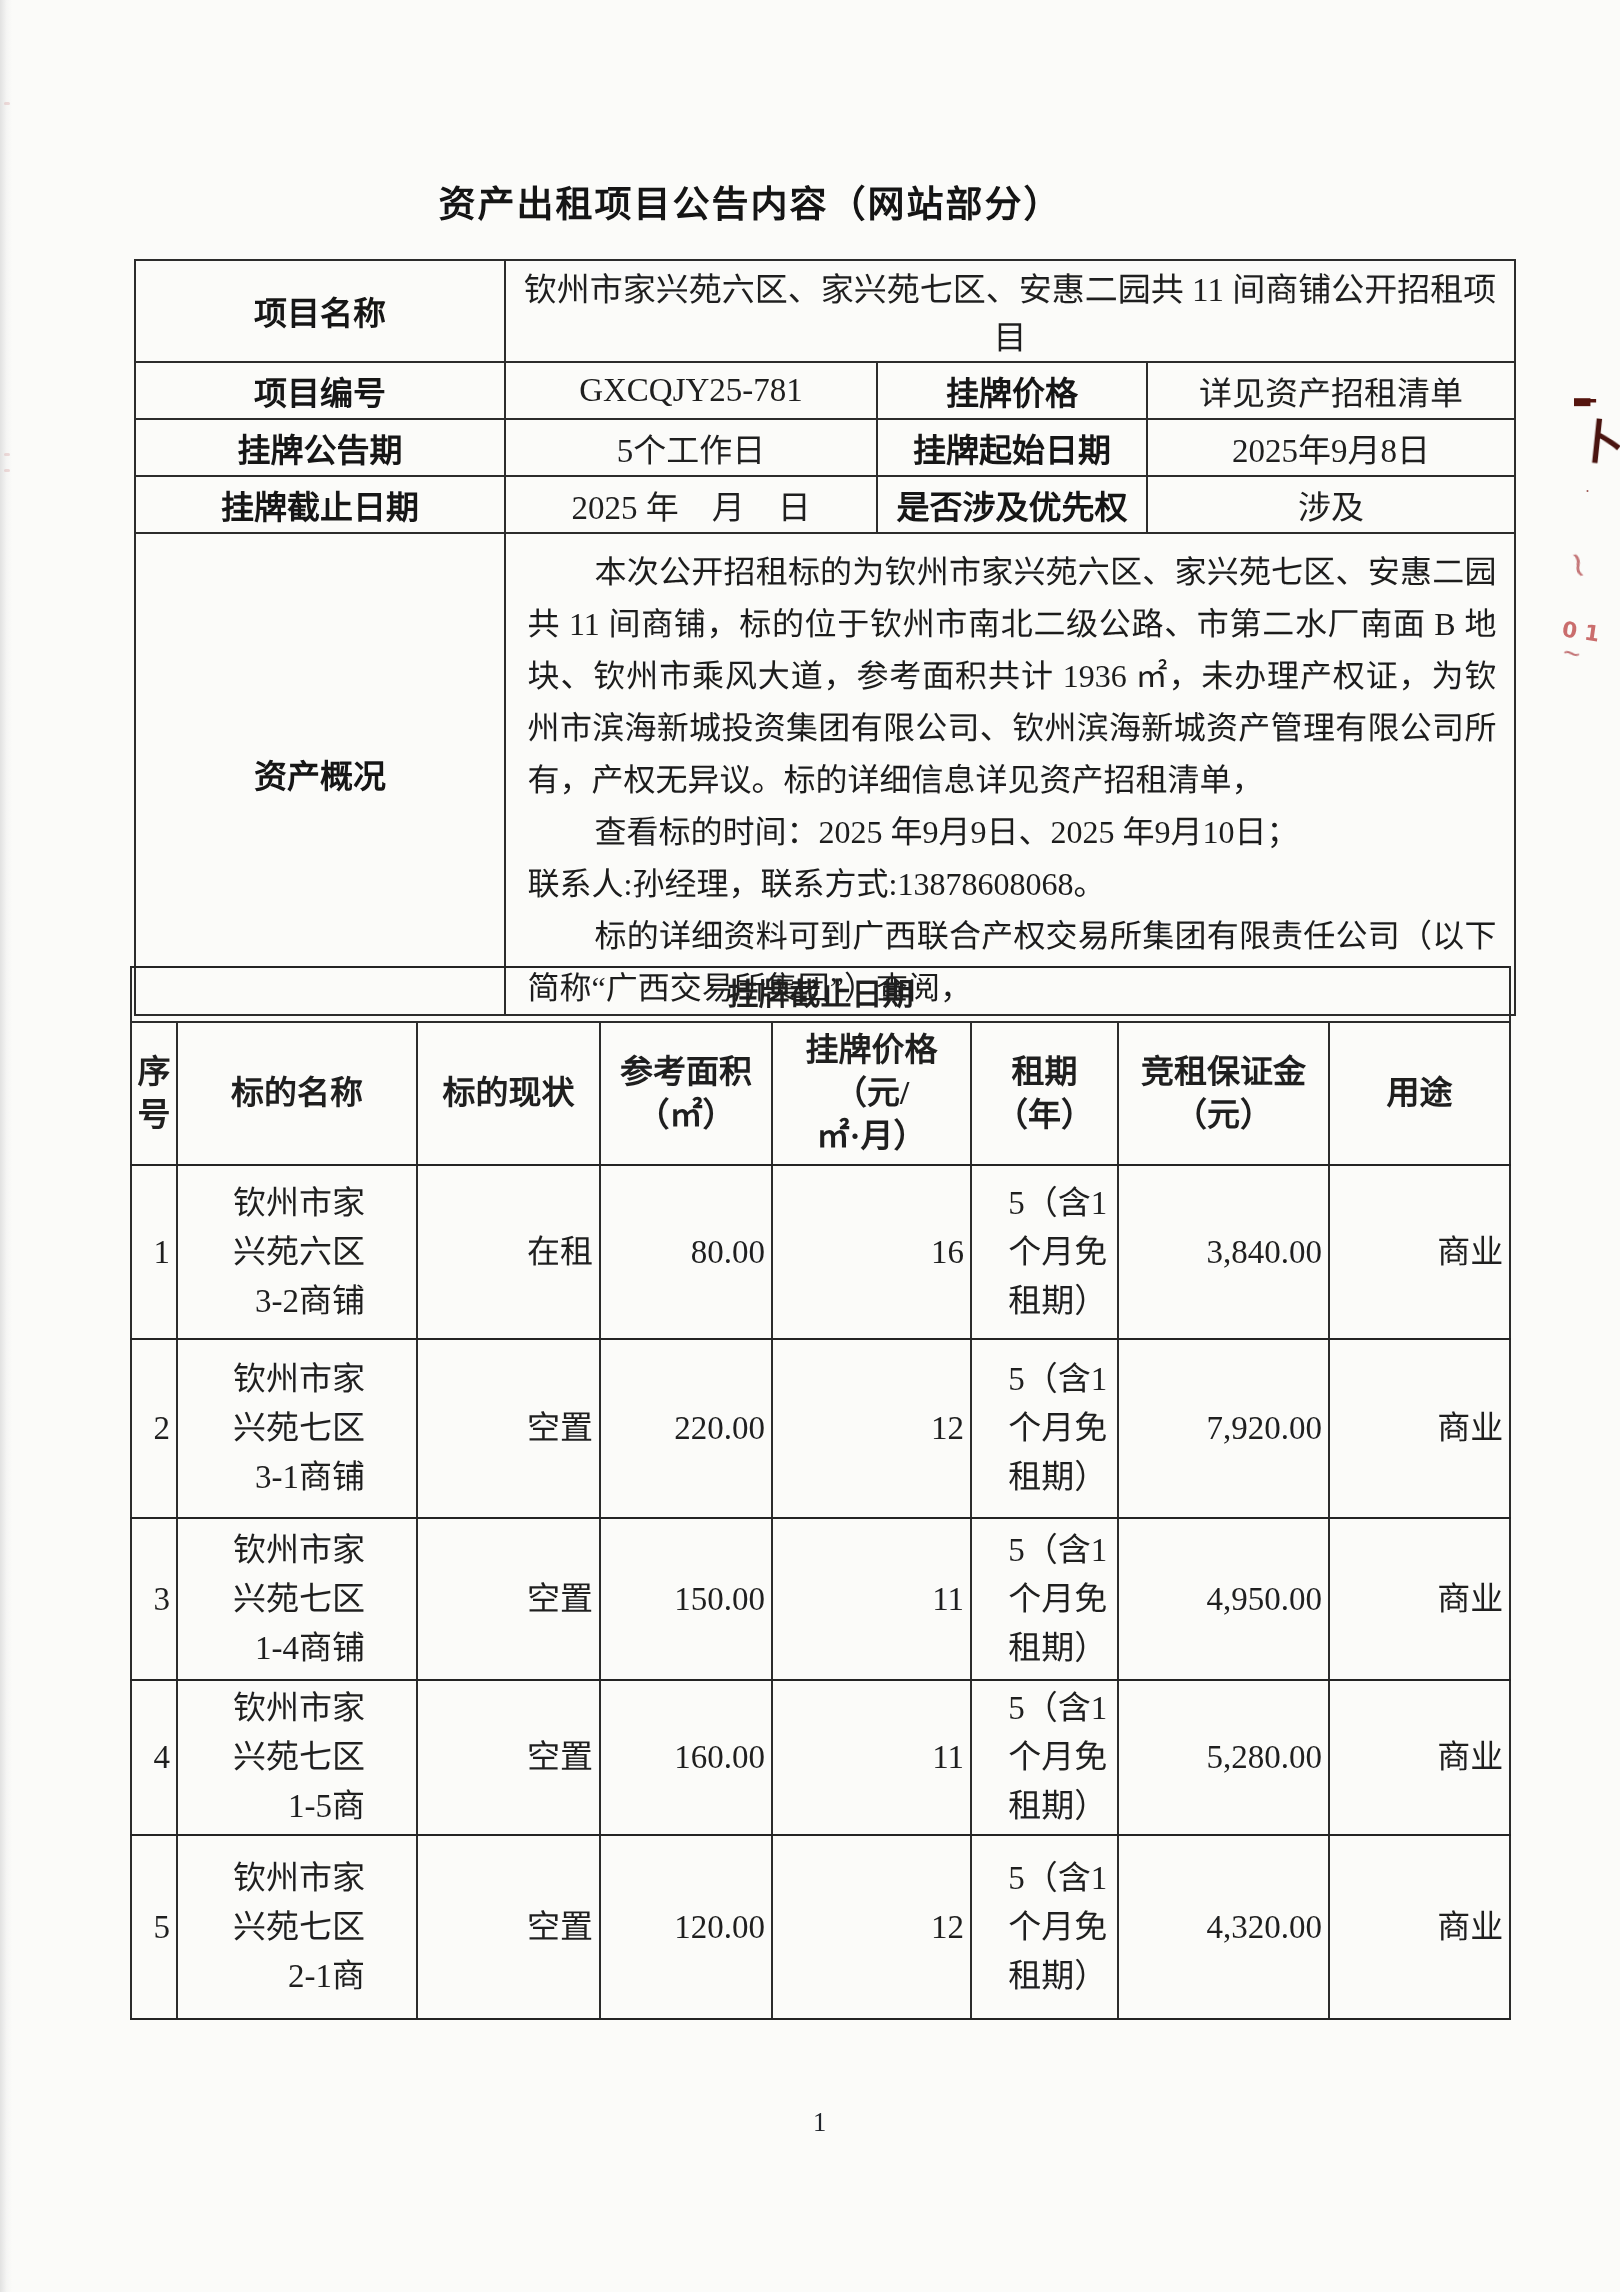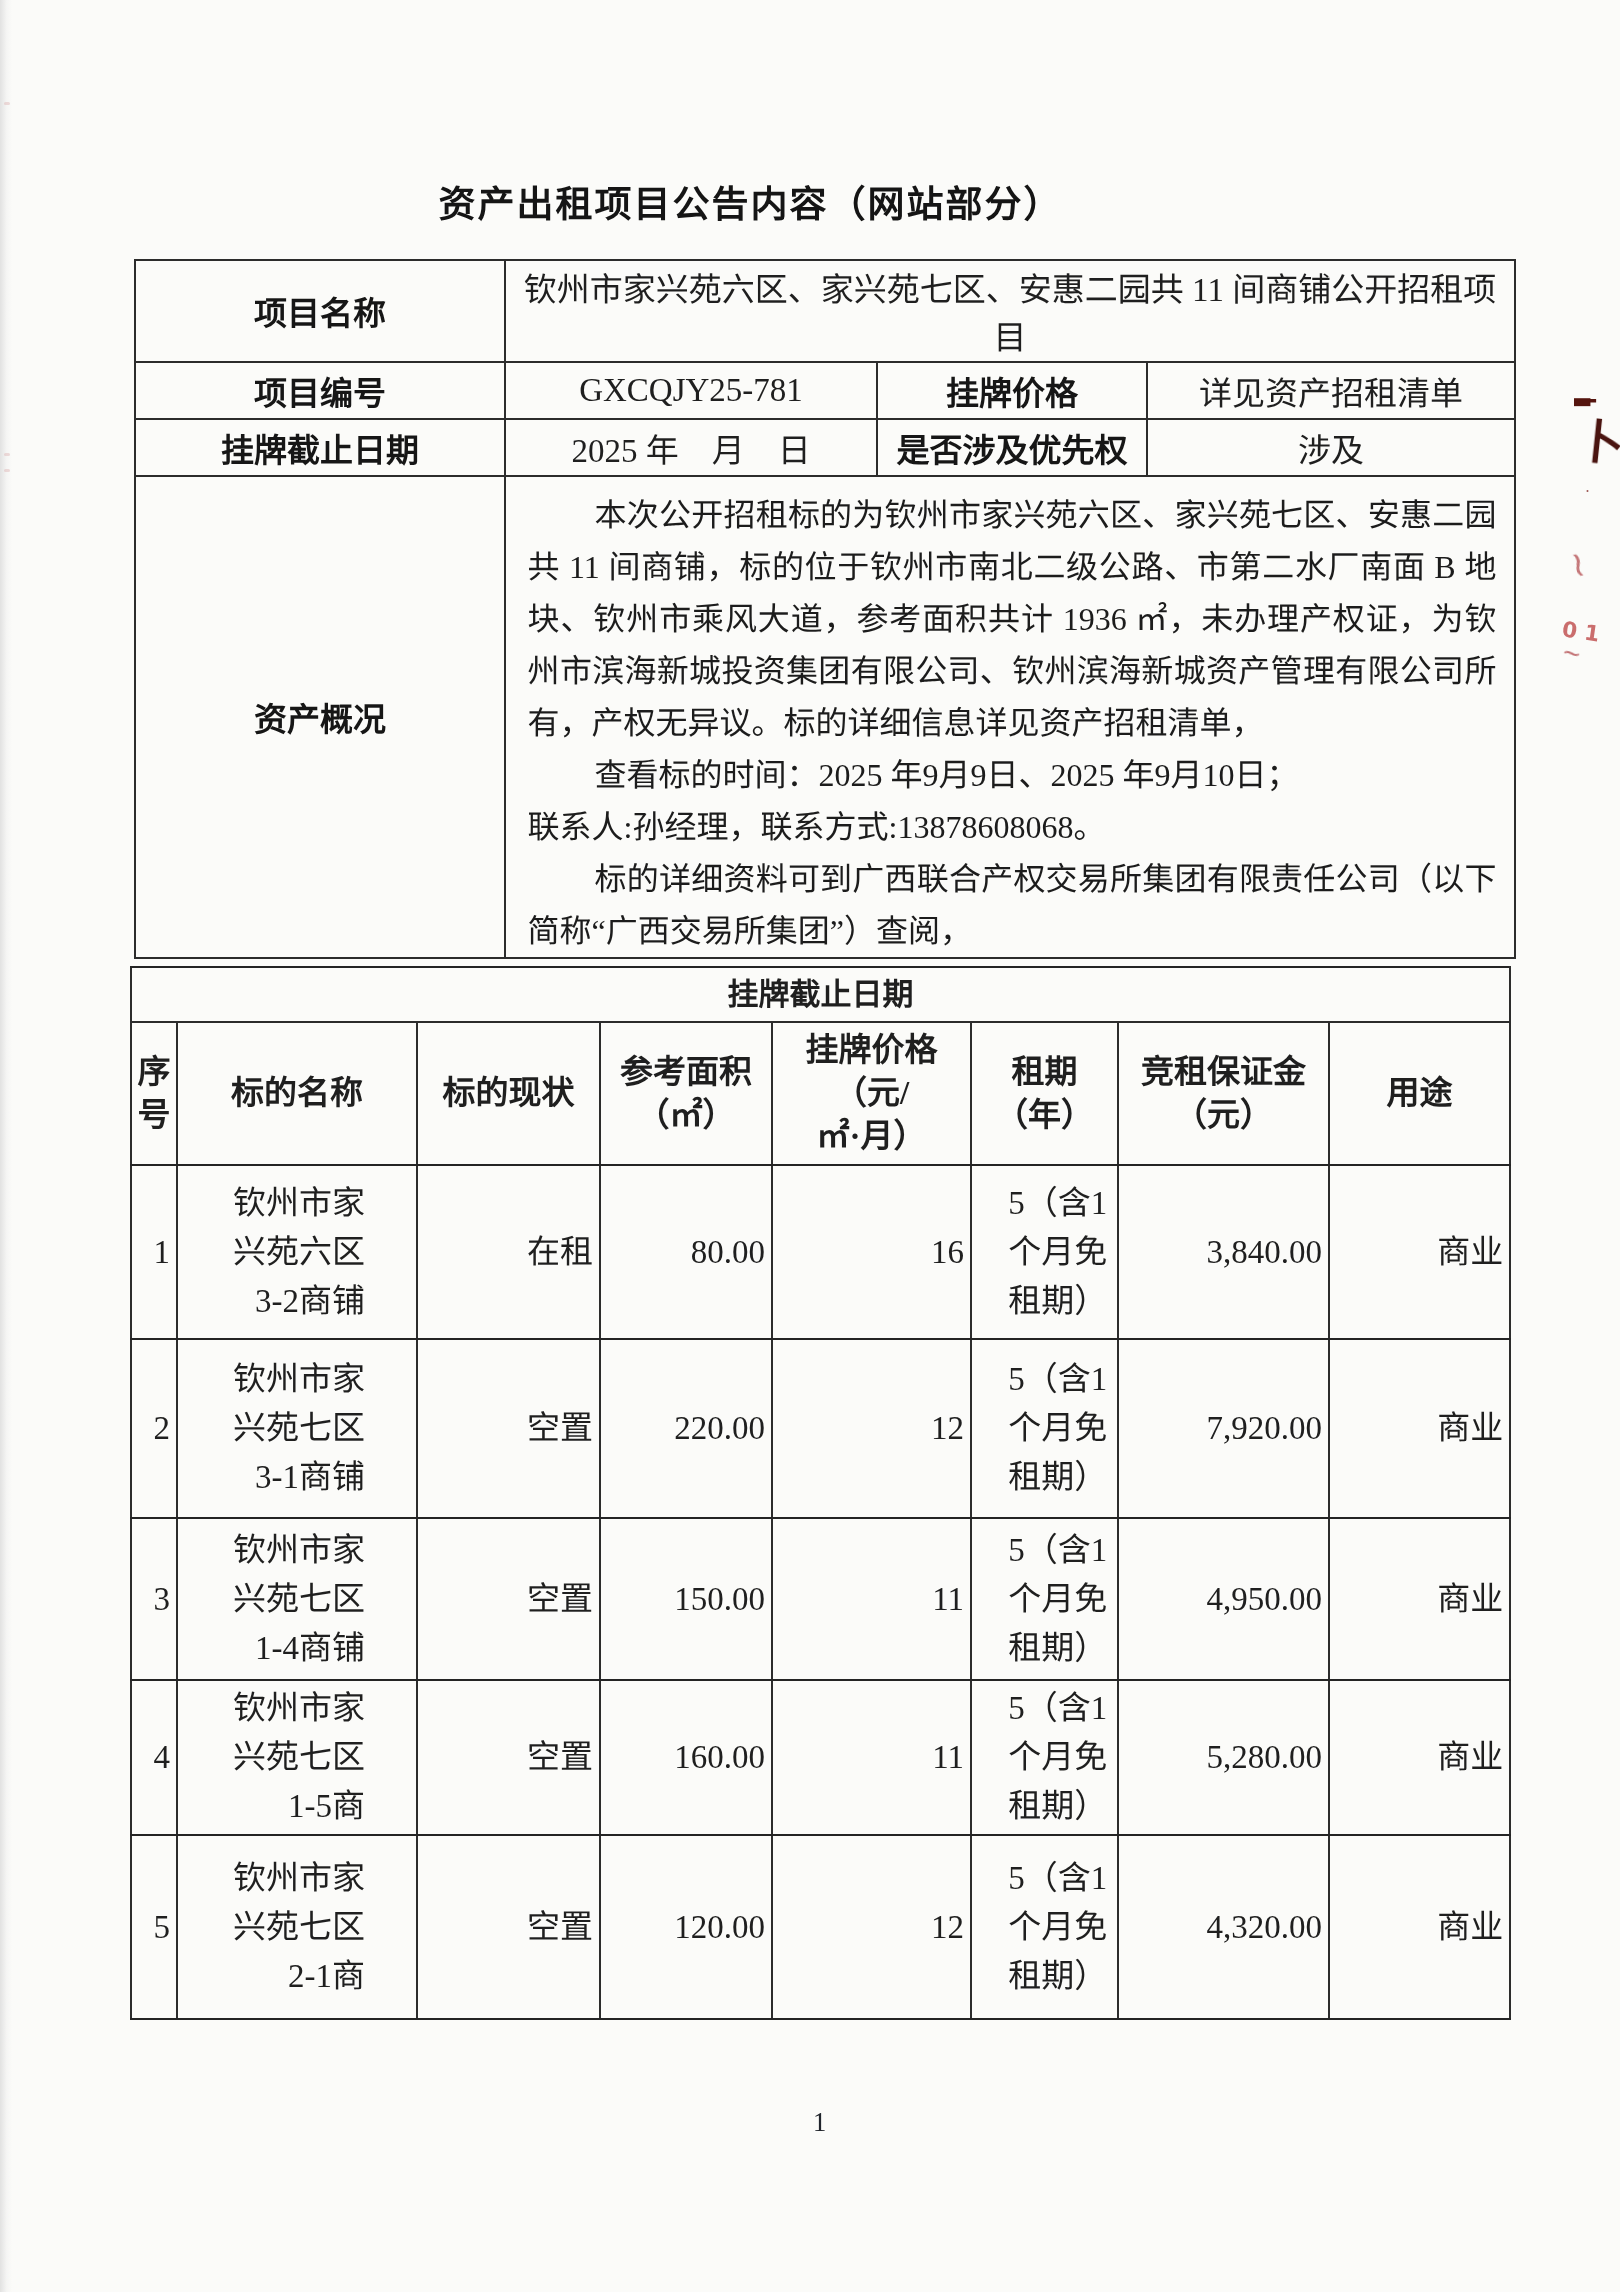--- a/index.html
+++ b/index.html
@@ -95,20 +95,26 @@
     <tbody>
       <tr class="r">
         <td class="lbl">项目名称</td>
         <td colspan="3">钦州市家兴苑六区、家兴苑七区、安惠二园共 11 间商铺公开招租项目</td>
       </tr>
       <tr class="r">
         <td class="lbl">项目编号</td>
         <td>GXCQJY25-781</td>
         <td class="lbl">挂牌价格</td>
         <td>详见资产招租清单</td>
+      </tr>
+      <tr class="r">
+        <td class="lbl">挂牌公告期</td>
+        <td>5个工作日</td>
+        <td class="lbl">挂牌起始日期</td>
+        <td>2025年9月8日</td>
       </tr>
       <tr class="r">
         <td class="lbl">挂牌截止日期</td>
         <td>2025 年　月　日</td>
         <td class="lbl">是否涉及优先权</td>
         <td>涉及</td>
       </tr>
       <tr class="overview-row">
         <td class="lbl">资产概况</td>
         <td colspan="3" class="overview-cell">

